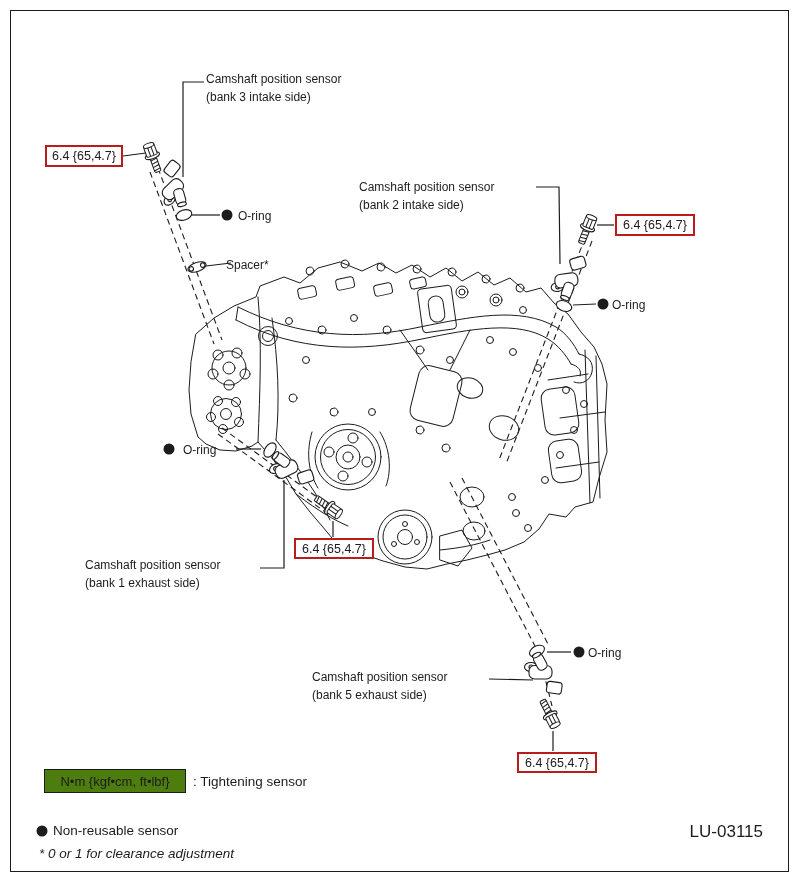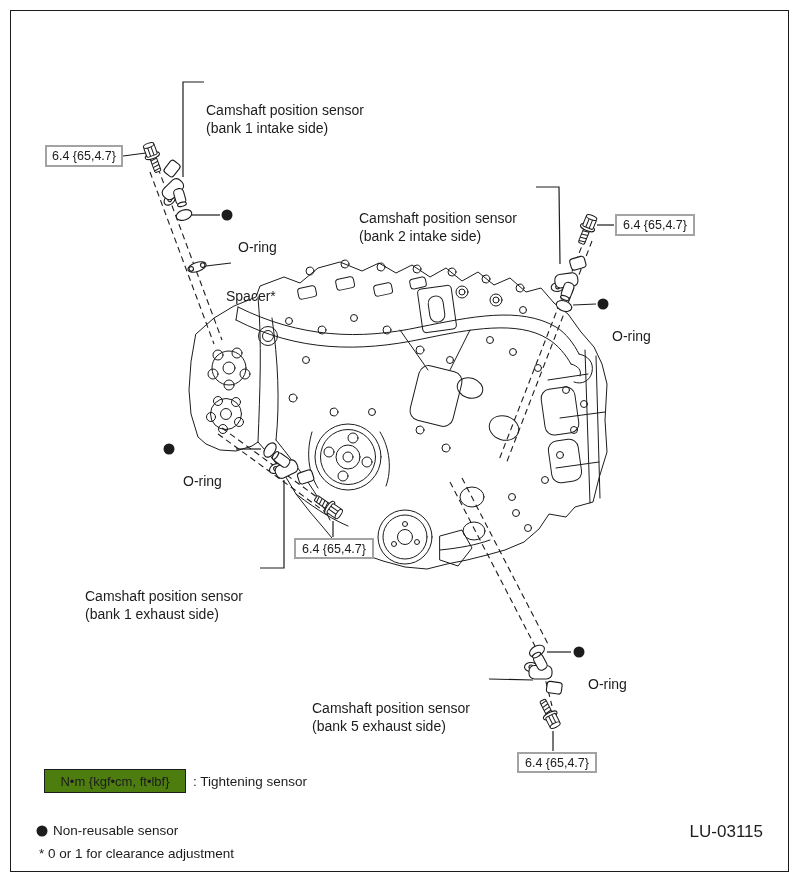--- a/index.html
+++ b/index.html
@@ -15,29 +15,28 @@
   }
   .frame {
     position: absolute;
     left: 10px; top: 10px;
     width: 779px; height: 862px;
     border: 1px solid #1c1c1c;
   }
   svg.art { position: absolute; left: 0; top: 0; }
   .lbl {
     position: absolute;
-    font-size: 14px;
+    font-size: 12px;
     line-height: 18px;
     white-space: nowrap;
     color: #1c1c1c;
-    margin-top: 31px;
   }
   .tq {
     position: absolute;
-    border: 2px solid #a3a3a3;
+    border: 2px solid #b91c1c;
     background: #fff;
     font-size: 12.5px;
     display: flex;
     align-items: center;
     justify-content: center;
     white-space: nowrap;
   }
   .legendbox {
     position: absolute;
     left: 44px; top: 769px;
@@ -268,21 +267,21 @@
       <circle cx="227" cy="215" r="5.5"></circle>
       <circle cx="603" cy="304" r="5.5"></circle>
       <circle cx="169" cy="449" r="5.5"></circle>
       <circle cx="579" cy="652" r="5.5"></circle>
       <circle cx="42" cy="831" r="5.5"></circle>
     </g>
   </svg>
 
   <div class="lbl" style="left:206px; top:70px;">
     <div>Camshaft position sensor</div>
-    <div>(bank 1 intake side)</div>
+    <div>(bank 3 intake side)</div>
   </div>
 
   <div class="lbl" style="left:359px; top:178px;">
     <div>Camshaft position sensor</div>
     <div>(bank 2 intake side)</div>
   </div>
 
   <div class="lbl" style="left:85px; top:556px;">
     <div>Camshaft position sensor</div>
     <div>(bank 1 exhaust side)</div>
@@ -301,17 +300,17 @@
   <div class="lbl" style="left:226px; top:256px;">Spacer*</div>
 
   <div class="tq" style="left:45px;  top:145px; width:78px; height:22px;">6.4 {65,4.7}</div>
   <div class="tq" style="left:615px; top:214px; width:80px; height:22px;">6.4 {65,4.7}</div>
   <div class="tq" style="left:294px; top:538px; width:80px; height:21px;">6.4 {65,4.7}</div>
   <div class="tq" style="left:517px; top:752px; width:80px; height:21px;">6.4 {65,4.7}</div>
 
   <div class="legendbox">N•m {kgf•cm, ft•lbf}</div>
   <div class="caption" style="left:193px; top:774px;">: Tightening sensor</div>
   <div class="caption" style="left:53px; top:823px;">Non-reusable sensor</div>
-  <div class="caption" style="left:39px; top:846px;">* 0 or 1 for clearance adjustment</div>
+  <div class="caption" style="left:39px; top:846px;font-style:italic;">* 0 or 1 for clearance adjustment</div>
 
   <div class="figcode">LU-03115</div>
 
 </div>
 
 </body></html>

